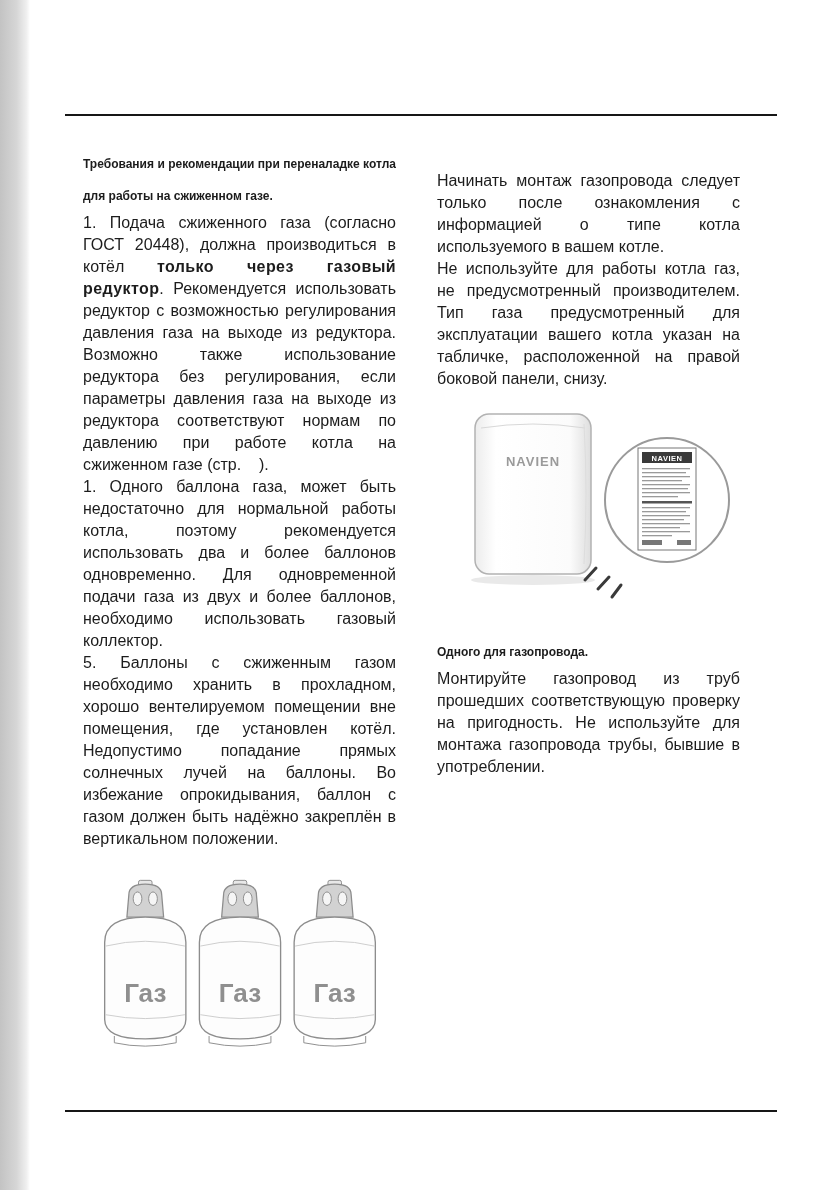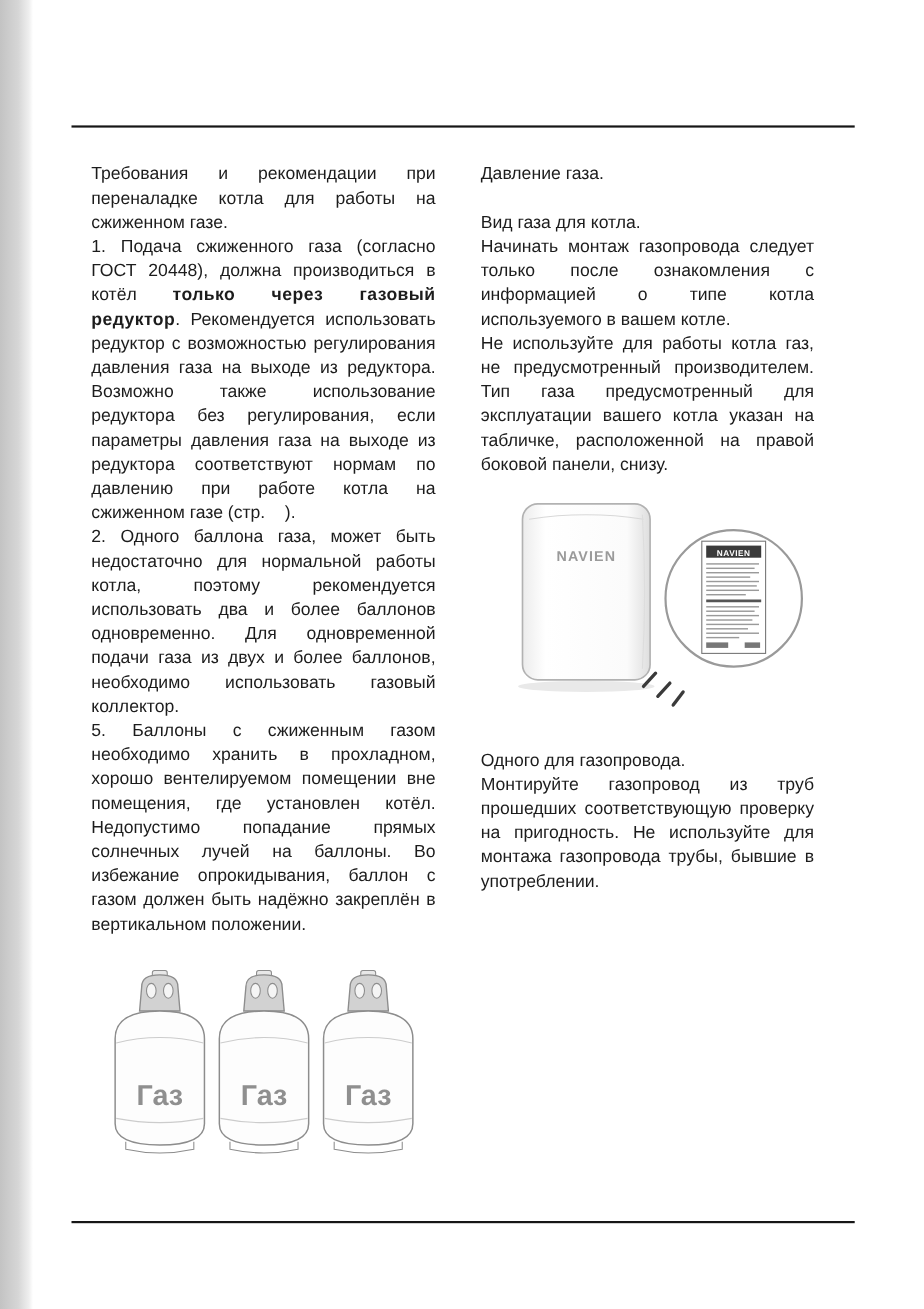--- a/index.html
+++ b/index.html
@@ -10,40 +10,40 @@
   .edge-strip{
     position:absolute;left:0;top:0;width:30px;height:1190px;
     background:linear-gradient(90deg,#c3c3c3 0%,#d6d6d6 55%,#efefef 88%,#ffffff 100%);
   }
   .rule{position:absolute;left:65px;width:712px;height:2px;background:#161616;}
   .rule.top{top:114px;}
   .rule.bottom{top:1110px;}
   .col{position:absolute;top:148px;font-size:16px;line-height:22px;text-align:justify;}
   .col.left{left:83px;width:313px;}
   .col.right{left:437px;width:303px;}
-  .hd{font-weight:normal;margin:0;font-size:16px;line-height:22px;}
+  .hd{font-weight:bold;margin:0;font-size:12px;line-height:32px;}
   .hd.justify{text-align:justify;}
   .col p{margin:0;}
   .bold-inline{font-weight:bold;letter-spacing:.4px;}
   .sp{height:22px;}
   .cyl-wrap{margin:28px 0 0 12px;}
   .boiler-wrap{margin:18px 0 22px 0;}
   svg text{font-family:"Liberation Sans", sans-serif;}
 </style>
 </head>
 <body>
 
 <div class="page">
   <div class="edge-strip"></div>
   <div class="rule top"></div>
 
   <div class="col left">
     <p class="hd justify">Требования и рекомендации при переналадке котла для работы на сжиженном газе.</p>
     <p><span>1. Подача сжиженного газа (согласно ГОСТ 20448), должна производиться в котёл </span><span class="bold-inline">только через газовый редуктор</span><span>. Рекомендуется использовать редуктор с возможностью регулирования давления газа на выходе из редуктора. Возможно также использование редуктора без регулирования, если параметры давления газа на выходе из редуктора соответствуют нормам по давлению при работе котла на сжиженном газе (стр.&nbsp;&nbsp;&nbsp;&nbsp;).</span></p>
-    <p>2. Одного баллона газа, может быть недостаточно для нормальной работы котла, поэтому рекомендуется использовать два и более баллонов одновременно. Для одновременной подачи газа из двух и более баллонов, необходимо использовать газовый коллектор.</p>
+    <p>1. Одного баллона газа, может быть недостаточно для нормальной работы котла, поэтому рекомендуется использовать два и более баллонов одновременно. Для одновременной подачи газа из двух и более баллонов, необходимо использовать газовый коллектор.</p>
     <p>5. Баллоны с сжиженным газом необходимо хранить в прохладном, хорошо вентелируемом помещении вне помещения, где установлен котёл. Недопустимо попадание прямых солнечных лучей на баллоны. Во избежание опрокидывания, баллон с газом должен быть надёжно закреплён в вертикальном положении.</p>
 
     <div class="cyl-wrap">
       <svg width="290" height="170" viewBox="0 0 300 175">
 
         <g transform="translate(2,0)">
           <rect x="43" y="2" width="14" height="9" rx="2" fill="#e8e8e8" stroke="#8d8d8d"></rect>
           <path d="M31 40 L33 17 Q33 6 50 6 Q67 6 67 17 L69 40 Z" fill="#d2d2d2" stroke="#8d8d8d" stroke-width="1.3"></path>
           <ellipse cx="42" cy="21" rx="4.5" ry="7" fill="#f5f5f5" stroke="#8d8d8d"></ellipse>
           <ellipse cx="58" cy="21" rx="4.5" ry="7" fill="#f5f5f5" stroke="#8d8d8d"></ellipse>
@@ -75,23 +75,21 @@
           <path d="M9 70 Q50 60 91 70" fill="none" stroke="#cccccc"></path>
           <path d="M9 141 Q50 149 91 141" fill="none" stroke="#cccccc"></path>
           <path d="M18 163 L18 170 Q50 177 82 170 L82 163" fill="none" stroke="#8d8d8d"></path>
           <text x="50" y="128" text-anchor="middle" font-size="27" font-weight="bold" fill="#8f8f8f">Газ</text>
         </g>
       </svg>
     </div>
   </div>
 
   <div class="col right">
-    <p class="hd">Давление газа.</p>
     <div class="sp"></div>
-    <p class="hd">Вид газа для котла.</p>
     <p>Начинать монтаж газопровода следует только после ознакомления с информацией о типе котла используемого в вашем котле.</p>
     <p>Не используйте для работы котла газ, не предусмотренный производителем. Тип газа предусмотренный для эксплуатации вашего котла указан на табличке, расположенной на правой боковой панели, снизу.</p>
 
     <div class="boiler-wrap">
       <svg width="300" height="200" viewBox="0 0 300 200">
         <defs>
           <linearGradient id="boilerGrad" x1="0" y1="0" x2="1" y2="0">
             <stop offset="0" stop-color="#ececec"></stop>
             <stop offset="0.18" stop-color="#ffffff"></stop>
             <stop offset="0.82" stop-color="#fbfbfb"></stop>

